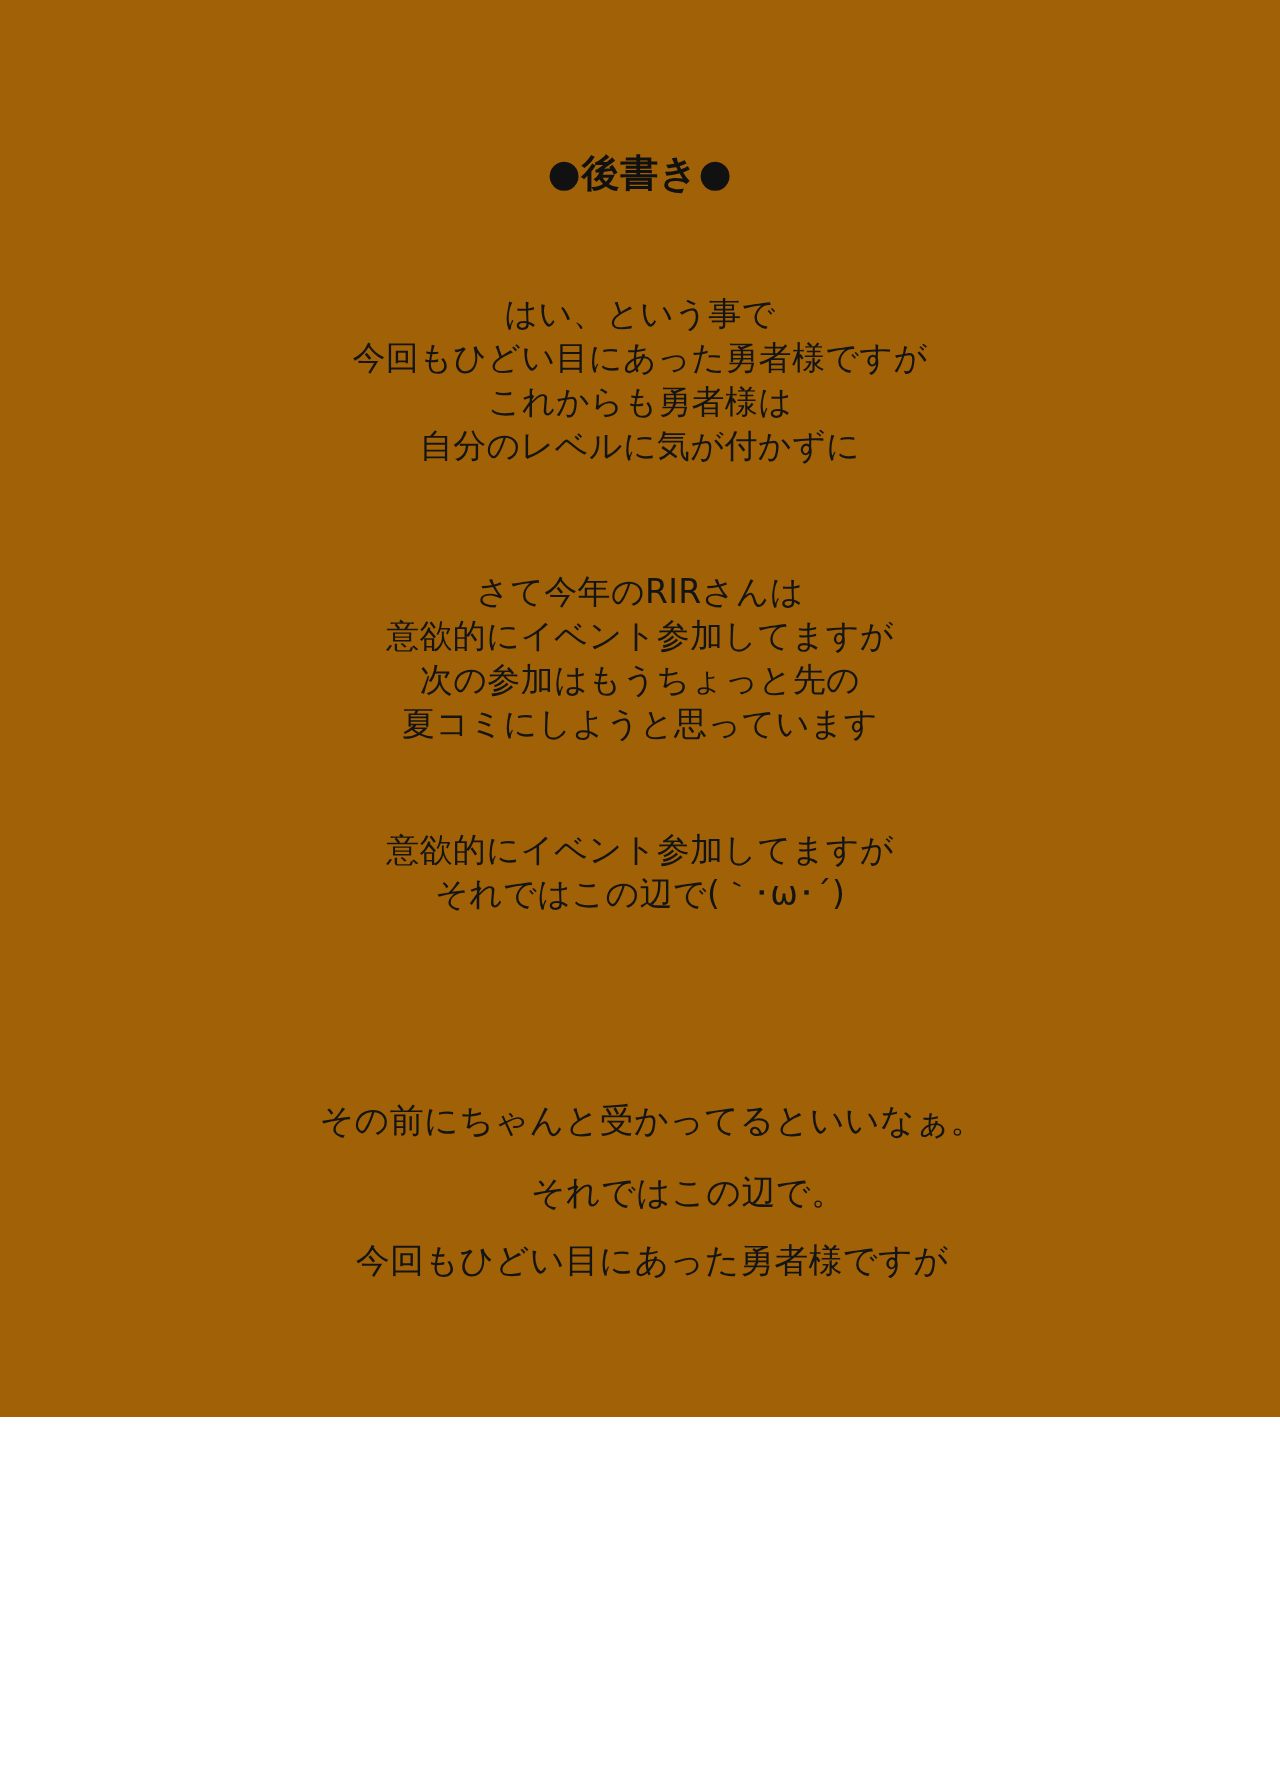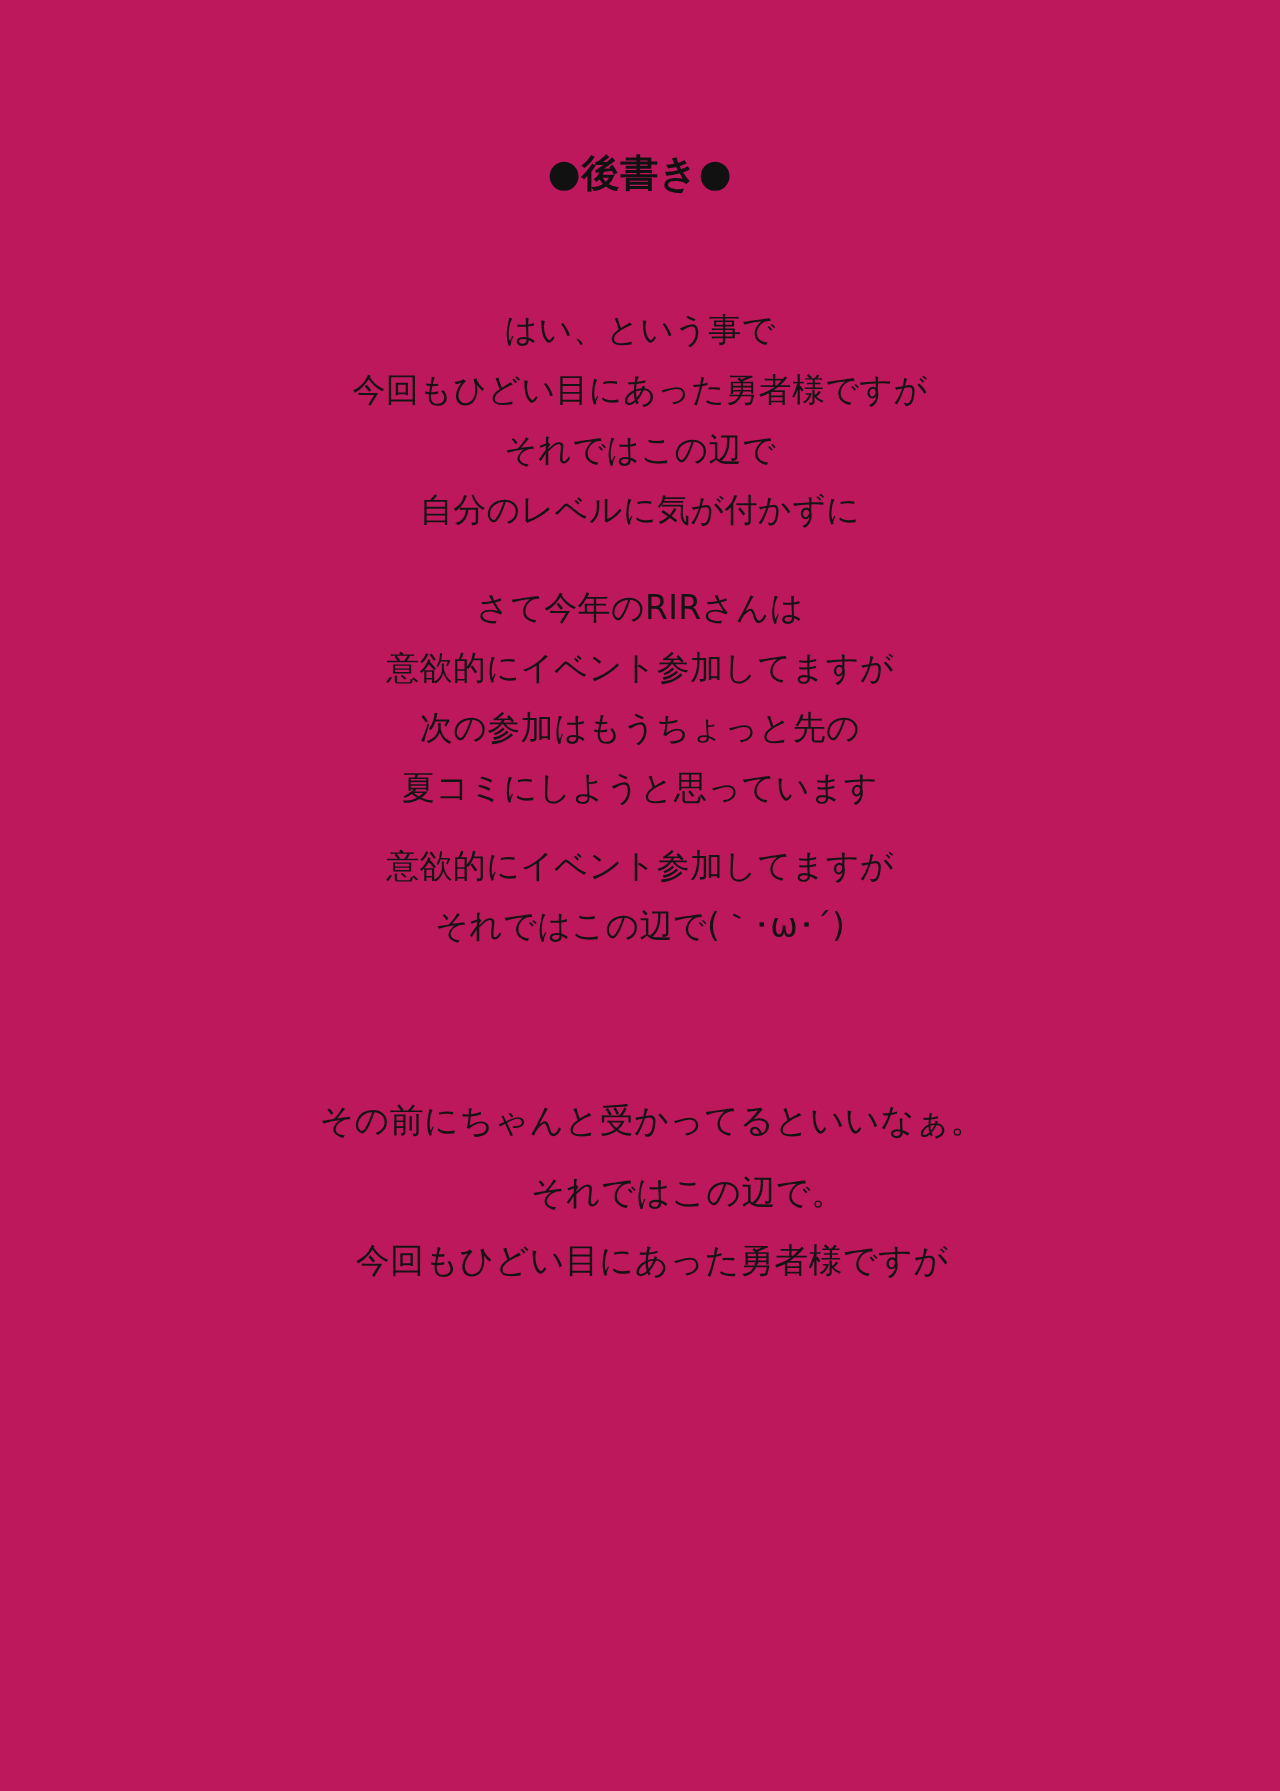--- a/index.html
+++ b/index.html
@@ -10,22 +10,22 @@
   body {
     width: 1280px;
     height: 1791px;
     font-family: "DejaVu Sans", "Liberation Sans", sans-serif;
     color: #1a1a1a;
     overflow: hidden;
   }
   .page {
     position: relative;
     width: 1280px;
-    height: 1791px;
-    background: #be185d;
+    height: 1417px;
+    background: #a16207;
     box-sizing: border-box;
   }
   .afterword-title {
     position: absolute;
     top: 148px;
     left: 0;
     width: 1280px;
     text-align: center;
     font-size: 38px;
     font-weight: 700;
@@ -33,21 +33,21 @@
     color: #111111;
     white-space: pre;
   }
   .block {
     position: absolute;
     left: 0;
     width: 1280px;
     text-align: center;
   }
   .block p {
-    margin: 16px;
+    margin: 0;
     font-size: 33px;
     line-height: 1.33;
     color: #141414;
     white-space: pre;
     letter-spacing: 0.01em;
   }
   #block-1 { top: 292px; }
   #block-2 { top: 570px; }
   #block-3 { top: 828px; }
 
@@ -72,21 +72,21 @@
 </head>
 <body>
 
 <div class="page">
 
   <div class="afterword-title">●後書き●</div>
 
   <div class="block" id="block-1">
     <p>はい、という事で</p>
     <p>今回もひどい目にあった勇者様ですが</p>
-    <p>それではこの辺で</p>
+    <p>これからも勇者様は</p>
     <p>自分のレベルに気が付かずに</p>
   </div>
 
   <div class="block" id="block-2">
     <p>さて今年のRIRさんは</p>
     <p>意欲的にイベント参加してますが</p>
     <p>次の参加はもうちょっと先の</p>
     <p>夏コミにしようと思っています</p>
   </div>
 

